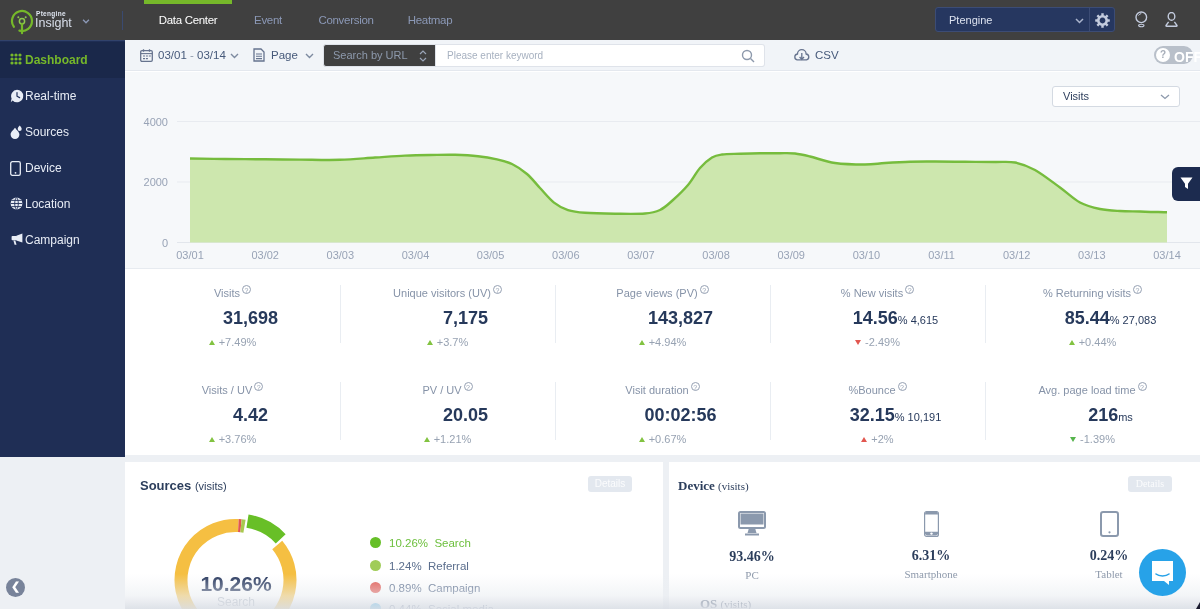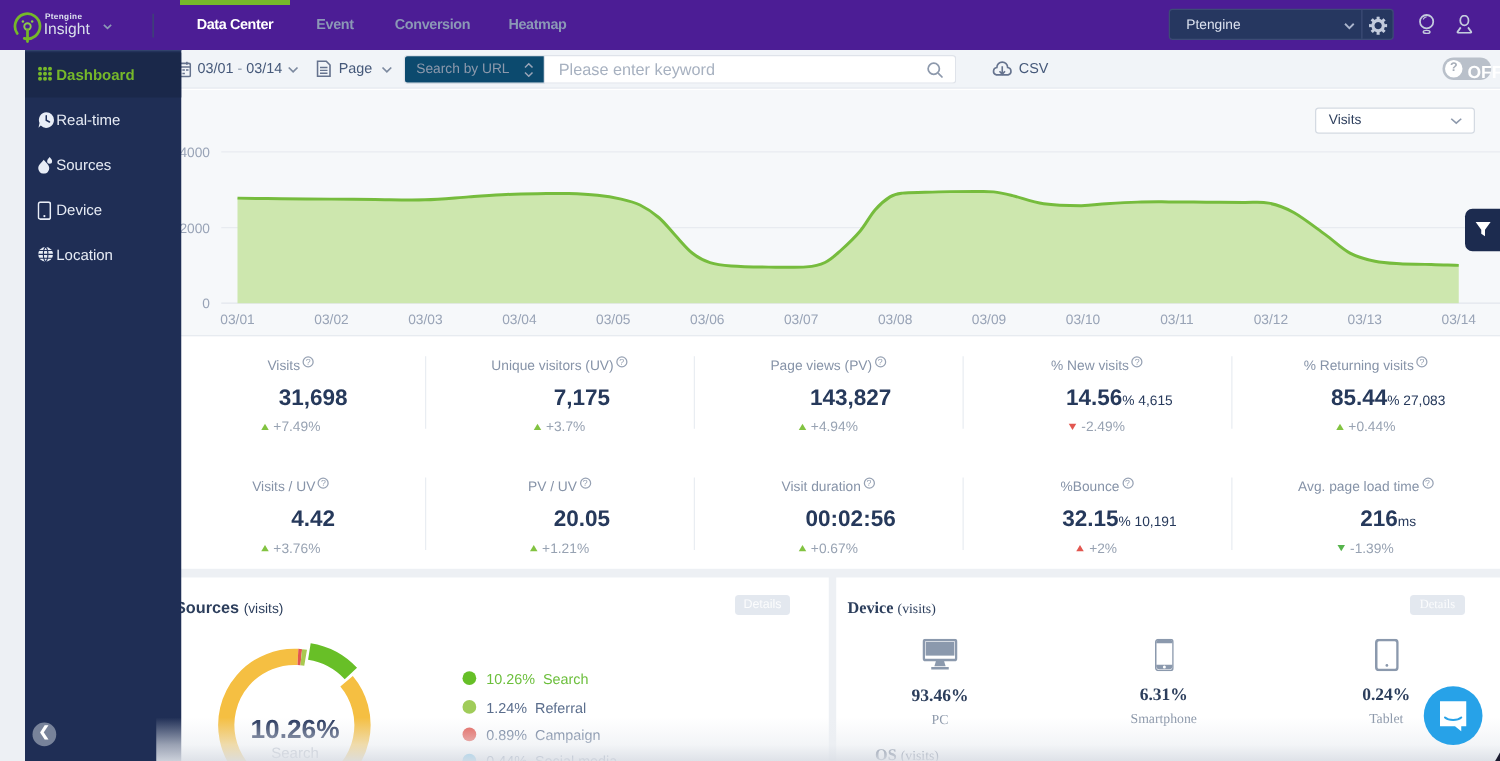--- a/index.html
+++ b/index.html
@@ -1,41 +1,41 @@
 <!DOCTYPE html>
 <html><head>
 <meta charset="utf-8">
 <style>
 * { margin:0; padding:0; box-sizing:border-box; }
 html,body { width:1200px; height:609px; overflow:hidden; font-family:"Liberation Sans",sans-serif; background:#edf0f4; }
-.topbar { position:absolute; left:0; top:0; width:1200px; height:40px; background:#4c1d95; z-index:30; }
+.topbar { position:absolute; left:0; top:0; width:1200px; height:40px; background:#404040; z-index:30; }
 .logo { position:absolute; left:0; top:0; width:122px; height:40px; }
 .logo svg { position:absolute; left:10px; top:9px; }
 .logo .pt { position:absolute; left:36px; top:10px; font-size:6.5px; font-weight:bold; color:#dfe5f0; letter-spacing:0.3px; }
 .logo .ins { position:absolute; left:35px; top:16px; font-size:12.5px; color:#d9dfeb; }
 .logo .chev { position:absolute; left:82px; top:19px; }
 .topdiv { position:absolute; left:122px; top:11px; width:1px; height:19px; background:#3a4a70; }
-.tab { position:absolute; top:0; height:40px; line-height:41px; font-size:11.5px; letter-spacing:-0.3px; font-weight:bold; color:#8b98b6; text-align:center; }
+.tab { position:absolute; top:0; height:40px; line-height:41px; font-size:11.5px; letter-spacing:-0.3px; font-weight:normal; color:#8b98b6; text-align:center; }
 .tab.active { color:#fff; }
 .tab.active:before { content:""; position:absolute; left:0; top:0; width:100%; height:4px; background:#76b82a; }
 .tsel { position:absolute; left:935px; top:7px; width:180px; height:25px; background:#263760; border:1px solid #3c4c75; border-radius:3px; color:#dce2ef; font-size:11px; }
 .tsel .nm { position:absolute; left:13px; top:6px; }
 .tsel .gdiv { position:absolute; left:153px; top:0px; width:1px; height:23px; background:#3c4c75; }
 .ticon { position:absolute; top:8px; }
-.sidebar { position:absolute; left:0; top:40px; width:125px; height:569px; background:#1f2e55; z-index:20; padding-top:1px; border-top:1px solid #31426b;margin-left:20px; }
+.sidebar { position:absolute; left:0; top:40px; width:125px; height:417px; background:#1f2e55; z-index:20; padding-top:1px; border-top:1px solid #31426b; }
 .sitem { position:relative; height:36px; line-height:36px; color:#e7ecf5; font-size:12px; }
 .sitem .lbl { position:absolute; left:25px; top:0; }
 .sitem svg { position:absolute; left:10px; top:11px; }
 .sitem.active { background:#1a284a; color:#76b82a; font-weight:bold; }
 .collapse { position:absolute; left:6px; top:537px; width:19px; height:19px; border-radius:50%; background:#78839a; color:#fff; text-align:center; line-height:17px; font-size:11px; font-weight:bold; }
 .content { position:absolute; left:125px; top:40px; width:1075px; height:569px; background:#edf0f4; }
 .toolbar { position:absolute; left:0; top:0; width:1075px; height:31px; background:#f1f4f8; border-bottom:1px solid #e4e8ee; color:#46597a; font-size:11.5px; }
 .toolbar .it { position:absolute; top:9px; }
-.selbox { position:absolute; left:198px; top:4px; width:113px; height:23px; border:1px solid #dfe3ea; border-radius:3px 0 0 3px; background:#0c4a6e; color:#8d99ac; font-size:11px; line-height:21px; padding-left:9px; }
-.inpbox { position:absolute; left:311px; top:4px; width:329px; height:23px; border:1px solid #dfe3ea; border-left:none; border-radius:0 3px 3px 0; background:#fff; color:#a7b1c0; font-size:13px; line-height:21px; padding-left:11px; }
+.selbox { position:absolute; left:198px; top:4px; width:113px; height:23px; border:1px solid #dfe3ea; border-radius:3px 0 0 3px; background:#404040; color:#8d99ac; font-size:11px; line-height:21px; padding-left:9px; }
+.inpbox { position:absolute; left:311px; top:4px; width:329px; height:23px; border:1px solid #dfe3ea; border-left:none; border-radius:0 3px 3px 0; background:#fff; color:#a7b1c0; font-size:10px; line-height:21px; padding-left:11px; }
 .toggle { position:absolute; left:1029px; top:6px; width:39px; height:18px; background:#b9c0ca; border-radius:9px; }
 .toggle .knob { position:absolute; left:2px; top:2px; width:14px; height:14px; border-radius:50%; background:#fff; color:#a7aeb9; font-size:10px; font-weight:bold; text-align:center; line-height:14px; }
 .toggle .off { position:absolute; left:20px; top:3px; font-size:14px; font-weight:bold; color:#fff; }
 .chartcard { position:absolute; left:0; top:31px; width:1187px; height:384px; background:#fff; }
 .plot { position:absolute; left:0; top:1px; width:1075px; height:197px; background:#f6f8fa; border-bottom:1px solid #e7ebf0; }
 .vissel { position:absolute; left:927px; top:14px; width:128px; height:21px; background:#fff; border:1px solid #d4dae2; border-radius:3px; font-size:11px; color:#2d3e5c; line-height:19px; padding-left:10px; }
 .filterbtn { position:absolute; left:1047px; top:95px; width:28px; height:34px; background:#1c2b4f; border-radius:6px 0 0 6px; }
 .mrow { position:absolute; left:0; width:1075px; height:87px; }
 .mcol { position:absolute; top:0; width:215px; height:87px; text-align:center; }
 .mcol .divl { position:absolute; left:0; top:8px; width:1px; height:58px; background:#e9edf2; }
@@ -142,20 +142,28 @@
       </svg>
       <span class="lbl">Device</span>
     </div>
   <div class="sitem">
       <svg width="13" height="13" viewBox="0 0 13 13">
         <circle cx="6.5" cy="6.5" r="5.9" fill="#e8edf6"></circle>
         <path d="M6.5 0.6 c-2.4 1.7-2.4 10 0 11.8 M6.5 0.6 c2.4 1.7 2.4 10 0 11.8 M0.6 6.5 h11.8 M1.4 3.4 h10.2 M1.4 9.6 h10.2" stroke="#20305a" stroke-width="0.9" fill="none"></path>
       </svg>
       <span class="lbl">Location</span>
     </div>
+  <div class="sitem">
+      <svg width="14" height="13" viewBox="0 0 14 13">
+        <path d="M12.4 0.6 L12.4 9.6 L6.4 7.4 L6.4 2.8 z" fill="#e8edf6"></path>
+        <rect x="1.6" y="3" width="5.6" height="4.2" rx="0.8" fill="#e8edf6"></rect>
+        <path d="M3.4 7.4 L4.6 11.8 L6.5 11.8 L5.3 7.4z" fill="#e8edf6"></path>
+      </svg>
+      <span class="lbl">Campaign</span>
+    </div>
   <div class="collapse">❮</div>
 </div>
 
 <div class="content">
   <div class="toolbar">
     <svg class="it" style="left:15px;top:9px;" width="13" height="13" viewBox="0 0 13 13">
         <rect x="0.7" y="1.7" width="11.6" height="10.6" rx="1.2" fill="none" stroke="#66738e" stroke-width="1.3"></rect>
         <path d="M0.7 4.6 h11.6" stroke="#66738e" stroke-width="1.1"></path>
         <path d="M3.5 0.3 v2.4 M9.5 0.3 v2.4" stroke="#66738e" stroke-width="1.3"></path>
         <path d="M3 7 h2 M3 9.7 h2 M5.9 7 h2 M5.9 9.7 h2 M8.8 7 h2" stroke="#66738e" stroke-width="1.2"></path>

